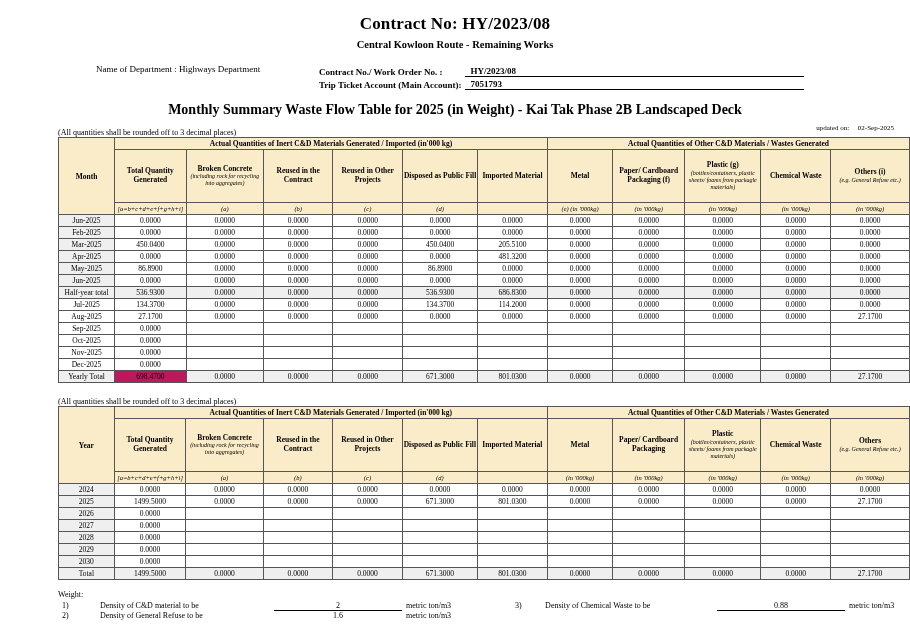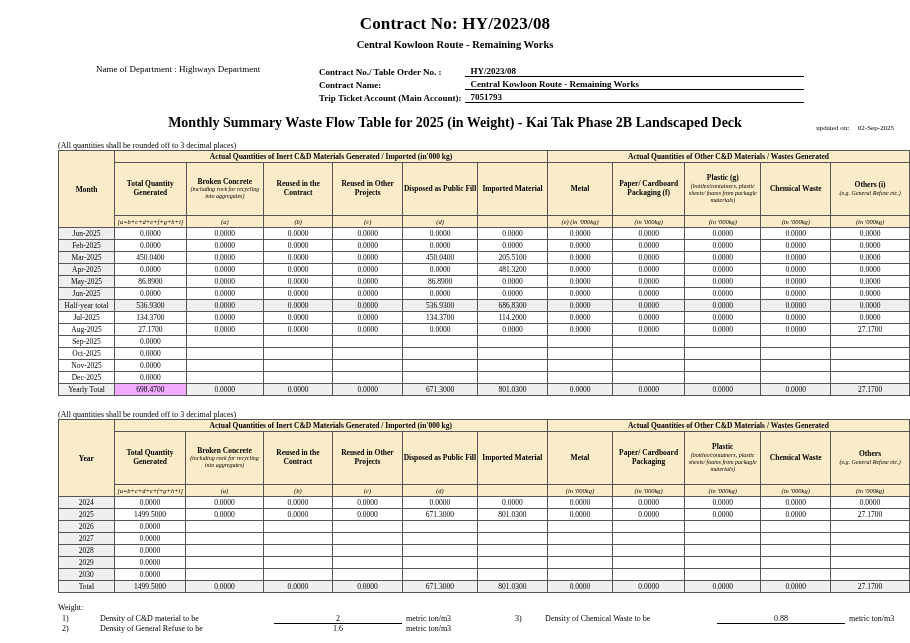--- a/index.html
+++ b/index.html
@@ -55,26 +55,22 @@
 
   <div class="hdrblock">
     <div class="hdr-left">
       <span>Name of Department :</span>
       <span>Highways Department</span>
     </div>
     <div class="hdr-right">
       <table class="meta">
         <tbody>
             <tr>
-          <td class="lbl">Contract No./ Table Order No. :</td>
+          <td class="lbl">Contract No./ Work Order No. :</td>
           <td class="val">HY/2023/08</td>
-        </tr>
-        <tr>
-          <td class="lbl">Contract Name:</td>
-          <td class="val">Central Kowloon Route - Remaining Works</td>
         </tr>
         <tr>
           <td class="lbl">Trip Ticket Account (Main Account):</td>
           <td class="val">7051793</td>
         </tr>
       </tbody>
         </table>
     </div>
   </div>
 
@@ -337,21 +333,21 @@
           <td class="datacell"></td>
           <td class="datacell"></td>
           <td class="datacell"></td>
           <td class="datacell"></td>
           <td class="datacell"></td>
           <td class="datacell"></td>
           <td class="datacell"></td>
         </tr>
         <tr>
           <td class="rowlabel">Yearly Total</td>
-          <td class="datacell" style="background: #f0abfc;">698.4700</td>
+          <td class="datacell" style="background: #be185d;">698.4700</td>
           <td class="datacell" style="background: rgb(239, 239, 239);">0.0000</td>
           <td class="datacell" style="background: rgb(239, 239, 239);">0.0000</td>
           <td class="datacell" style="background: rgb(239, 239, 239);">0.0000</td>
           <td class="datacell" style="background: rgb(239, 239, 239);">671.3000</td>
           <td class="datacell" style="background: rgb(239, 239, 239);">801.0300</td>
           <td class="datacell" style="background: rgb(239, 239, 239);">0.0000</td>
           <td class="datacell" style="background: rgb(239, 239, 239);">0.0000</td>
           <td class="datacell" style="background: rgb(239, 239, 239);">0.0000</td>
           <td class="datacell" style="background: rgb(239, 239, 239);">0.0000</td>
           <td class="datacell" style="background: rgb(239, 239, 239);">27.1700</td>

